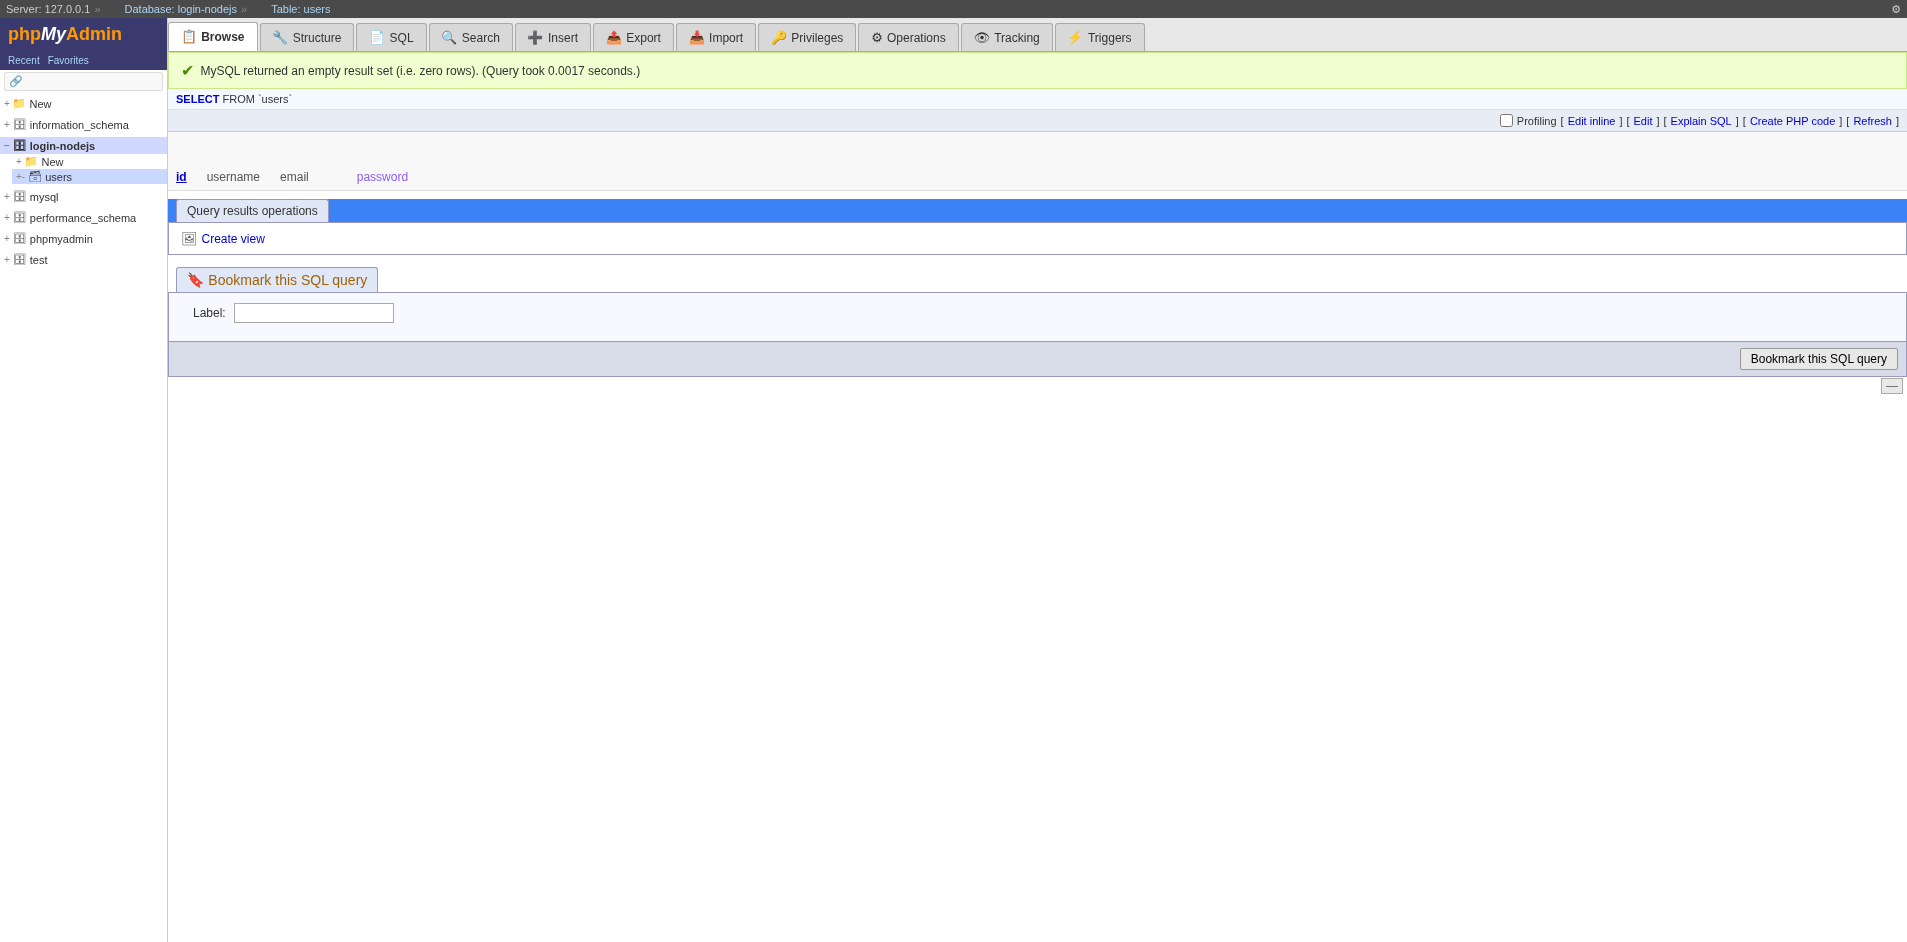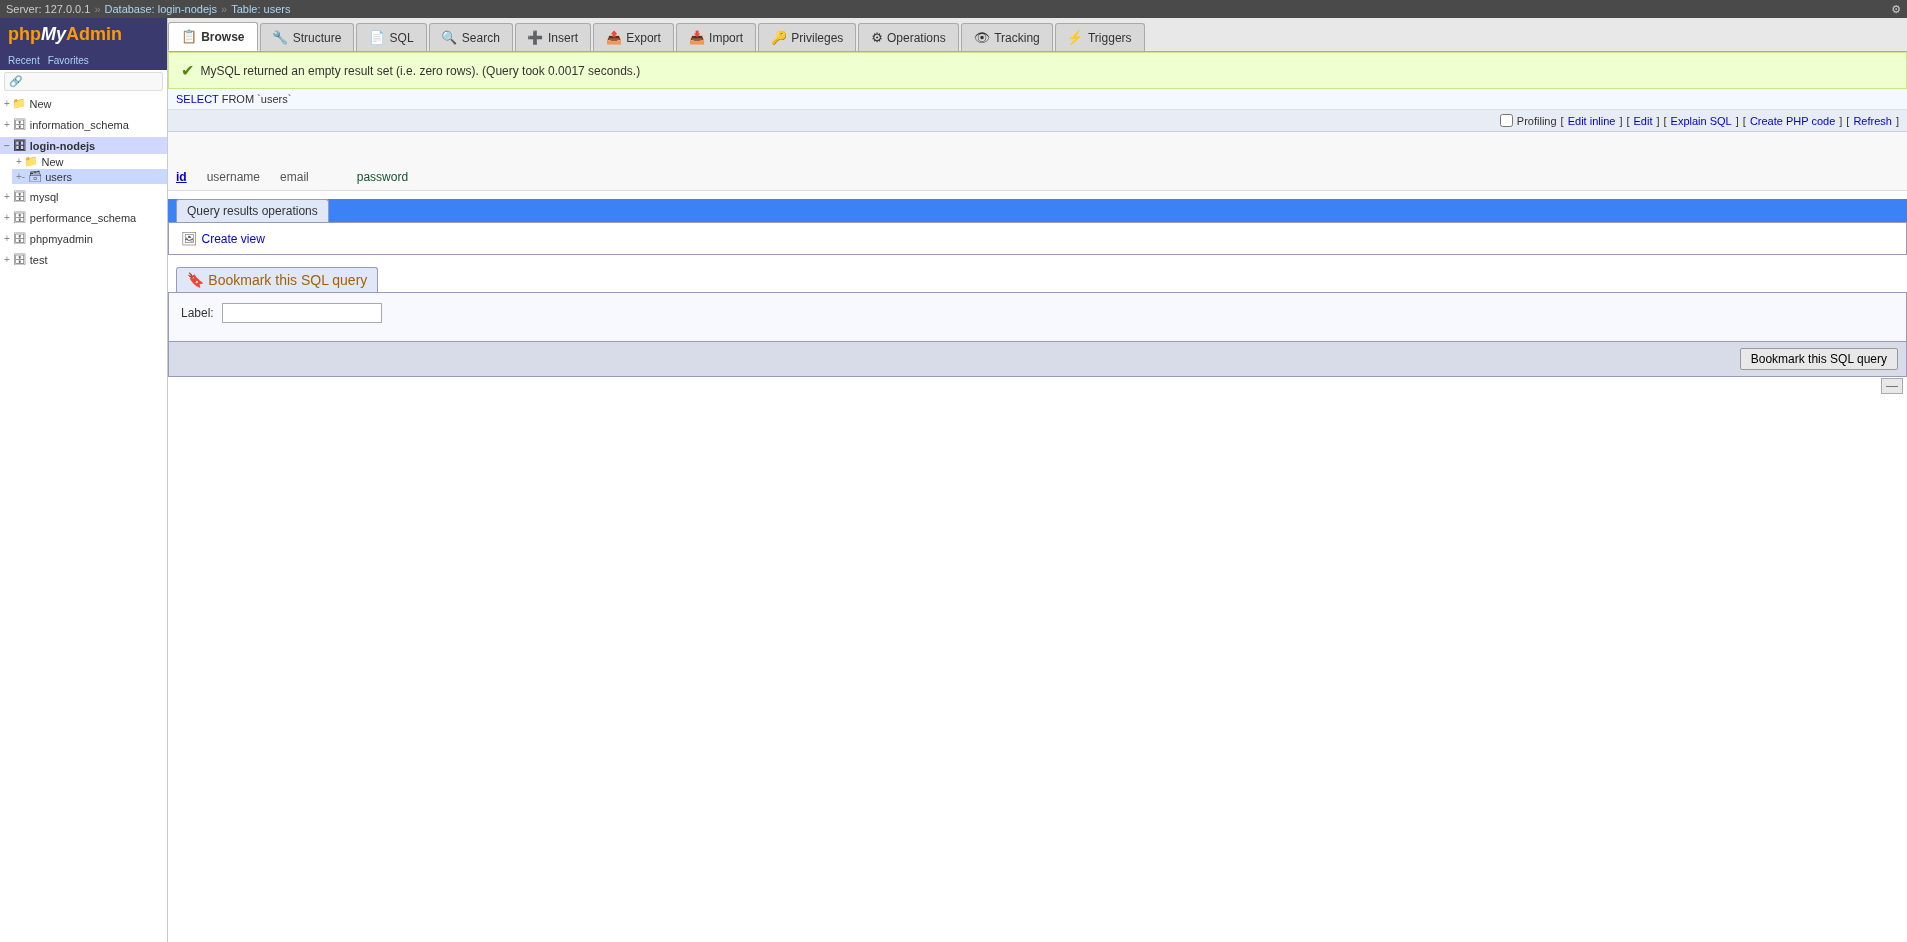--- a/index.html
+++ b/index.html
@@ -11,21 +11,21 @@
       color: #ccc;
       font-size: 11px;
       padding: 2px 6px;
       display: flex;
       align-items: center;
       justify-content: space-between;
       height: 18px;
     }
     #topbar .breadcrumb { display: flex; align-items: center; gap: 4px; }
     #topbar .breadcrumb span { color: #ccc; }
-    #topbar .breadcrumb a { color: #aad4f5; text-decoration: none; }
+    #topbar .breadcrumb a { color: #aad4f5; text-decoration: none; margin-left: 20px; }
     #topbar .breadcrumb .sep { color: #888; }
 
     
     #layout { display: flex; height: calc(100vh - 18px); }
 
     
     #sidebar {
       width: 168px;
       min-width: 168px;
       background: #fff;
@@ -153,21 +153,21 @@
     #success-banner .check-icon { color: #4a8a00; font-size: 16px; }
 
     
     #sql-display {
       background: #f4f8ff;
       border-bottom: 1px solid #dde;
       padding: 4px 8px;
       font-size: 11px;
       color: #333;
     }
-    #sql-display .kw { color: #00c; font-weight: normal; }
+    #sql-display .kw { color: #00c; font-weight: bold; }
 
     
     #profiling-bar {
       background: #e8ecf4;
       border-bottom: 1px solid #ccd;
       padding: 4px 8px;
       display: flex;
       align-items: center;
       justify-content: flex-end;
       gap: 4px;
@@ -181,21 +181,21 @@
       padding: 6px 8px;
       display: flex;
       gap: 20px;
       border-bottom: 1px solid #ddd;
       background: #f8f8f8;
     }
     #col-headers span { font-size: 12px; color: #333; margin-top: 32px; }
     #col-headers .col-id { font-weight: bold; text-decoration: underline; color: #00c; cursor: pointer; }
     #col-headers .col-username { color: #555; }
     #col-headers .col-email { color: #555; }
-    #col-headers .col-password { color: #14532d; padding-left: 28px; }
+    #col-headers .col-password { color: #8b5cf6; padding-left: 28px; }
 
     
     .panel-section {
       margin: 8px 0 0 0;
       background: #3b82f6;
     }
     .panel-tab {
       display: inline-block;
       background: #e0e8f8;
       border: 1px solid #99b;
@@ -235,21 +235,21 @@
       border: 1px solid #99b;
       border-bottom: none;
       padding: 4px 10px;
       font-size: 14px;
       color: #a16207;
       border-radius: 3px 3px 0 0;
       margin-left: 8px;
     }
     .bookmark-body {
       border: 1px solid #99b;
-      padding: 10px 12px;
+      padding: 10px 24px;
       background: #f8f8ff;
       margin: 0;
     }
     .label-row {
       display: flex;
       align-items: center;
       gap: 8px;
       margin-bottom: 8px;
     }
     .label-row label { font-size: 12px; color: #333; }

